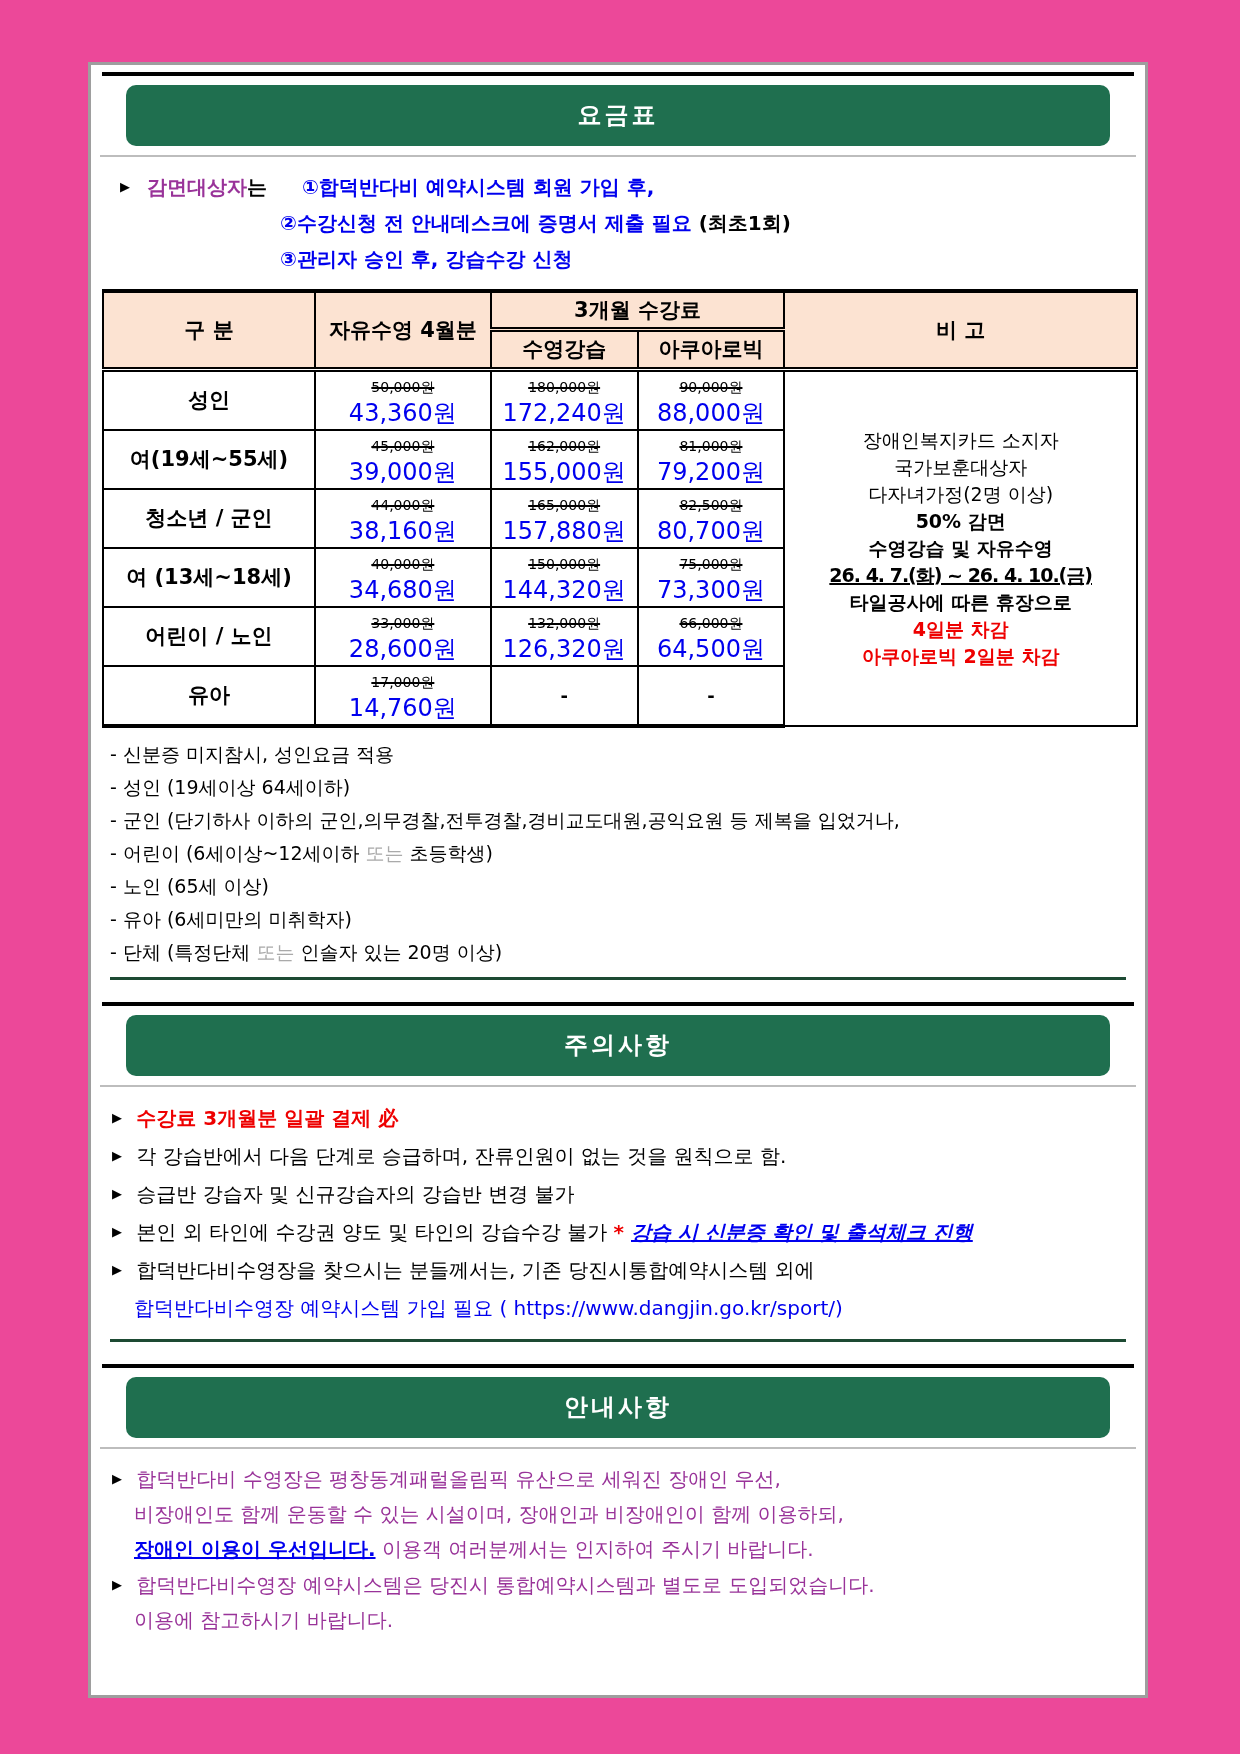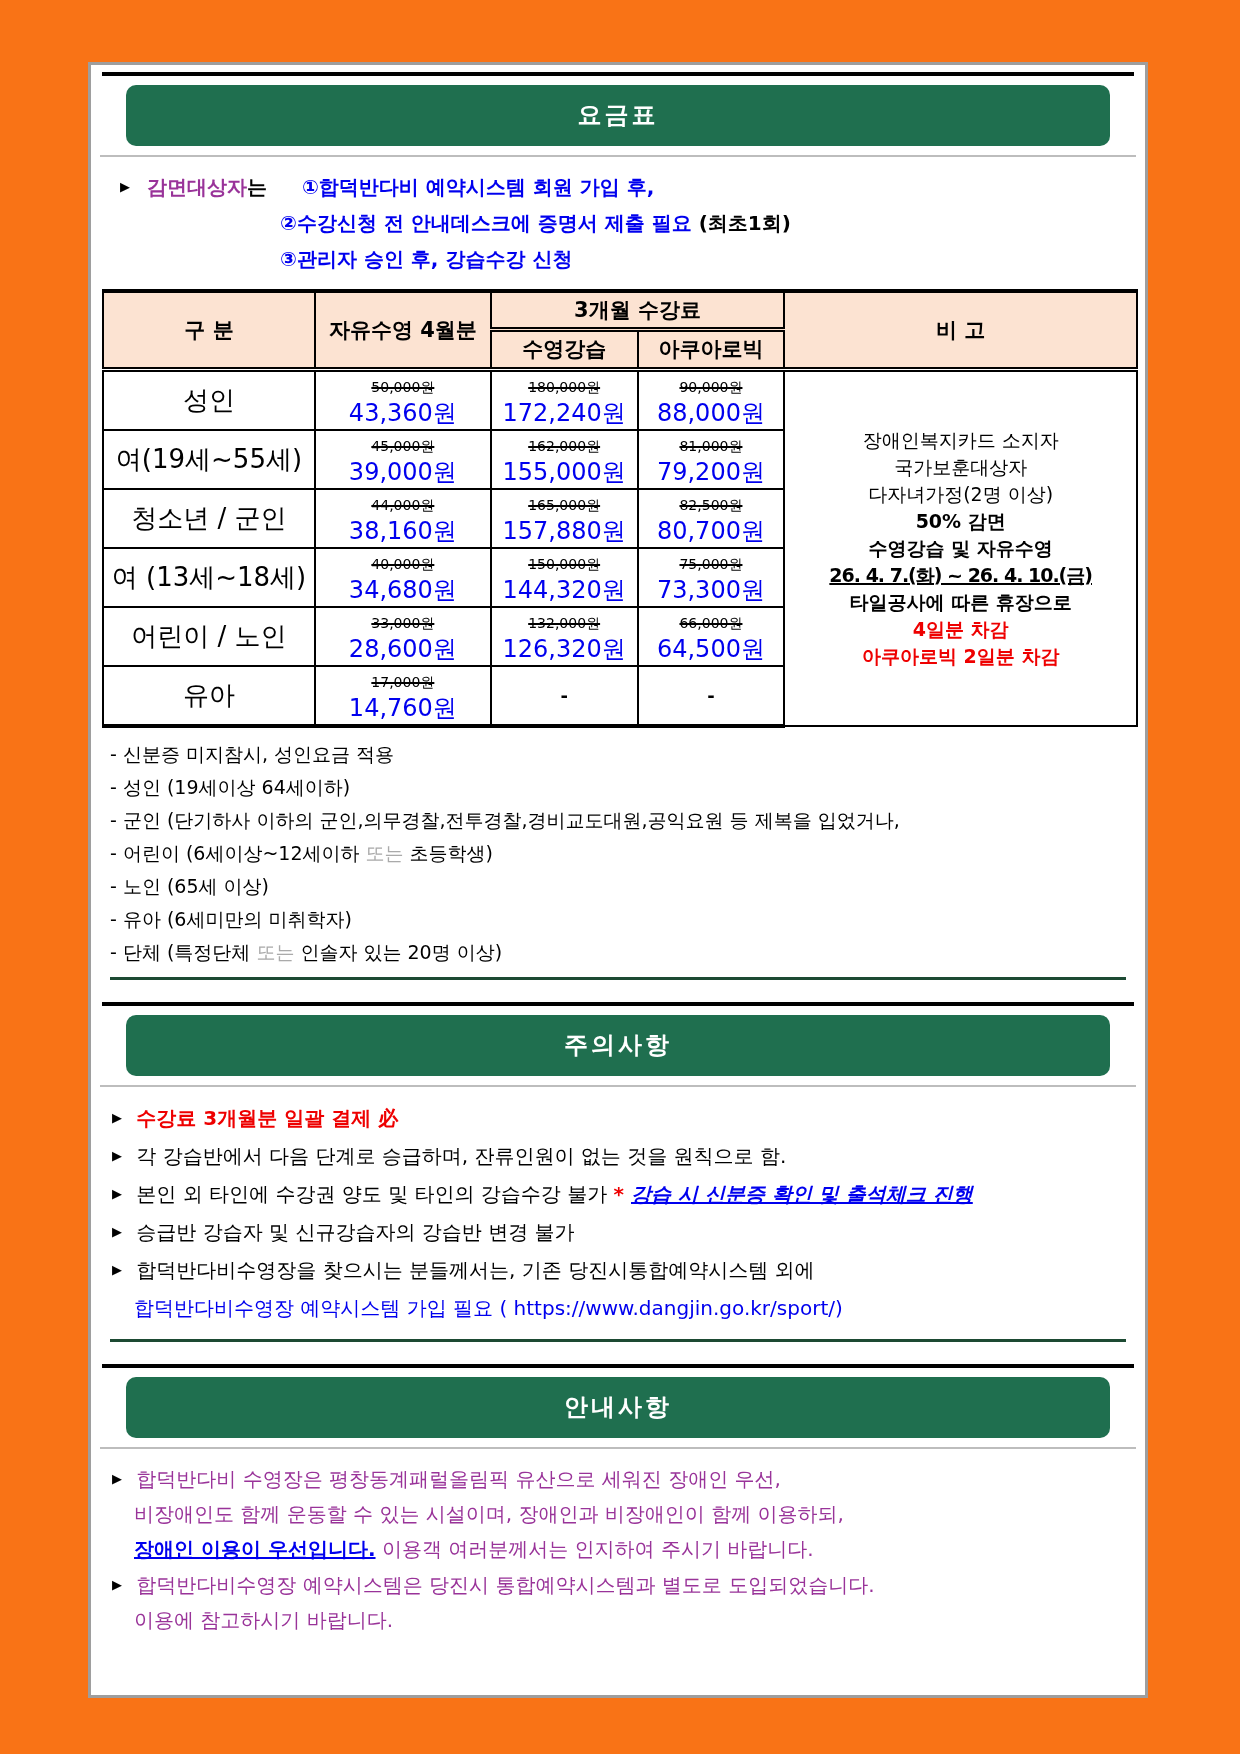--- a/index.html
+++ b/index.html
@@ -1,17 +1,17 @@
 <!DOCTYPE html>
 <html><head>
 <meta charset="utf-8">
 <style>
   * { margin:0; padding:0; box-sizing:border-box; }
   body { background:#ffffff; font-family:"DejaVu Sans","Liberation Sans",sans-serif; }
-  .page { position:relative; width:1240px; height:1754px; background:#f97316; overflow:hidden; }
+  .page { position:relative; width:1240px; height:1754px; background:#ec4899; overflow:hidden; }
   .doc {
     position:absolute; left:88px; top:62px; width:1060px; height:1636px;
     border:3px solid #9e9e9e; background:#ffffff; padding:0 9px; overflow:hidden;
   }
   .hr-black { height:4px; background:#000000; margin:7px 2px 9px 2px; }
   .hr-gray  { height:2px; background:#bdbdbd; margin:9px 0 0 0; }
   .hr-green { height:3px; background:#1d4a33; margin:6px 10px 0 10px; }
   .banner {
     margin:0 26px; background:#1f6f4f; border-radius:10px;
     color:#ffffff; font-weight:bold; font-size:24px; letter-spacing:3px;
@@ -25,21 +25,21 @@
   .intro .blue { color:#0000ee; }
   .intro .cont { padding-left:160px; }
   
   table.fee { width:1036px; margin:8px 2px 0 2px; border-collapse:collapse; table-layout:fixed; }
   table.fee th, table.fee td { border:2px solid #000; text-align:center; vertical-align:middle; }
   table.fee thead th { background:#fce3d2; font-size:21px; font-weight:bold; }
   table.fee .th-top { border-top:4px solid #000; }
   table.fee .dbl-under { border-bottom:5px double #000; }
   table.fee tr.first-body td { border-top:5px double #000; }
   table.fee tr.last-body td { border-bottom:4px solid #000; }
-  .c-label { font-size:26px; }
+  .c-label { font-size:21px;font-weight:bold; }
   .price-old { display:block; font-size:14px; color:#000; text-decoration:line-through; text-decoration-thickness:2px; line-height:26px; }
   .price-new { display:block; font-size:24px; color:#0000ee; line-height:27px; }
   .dashcell { font-size:18px; font-weight:bold; }
   td.rowcell { height:56px; padding:2px 0; }
   td.remark { padding:4px 2px; font-size:19px; line-height:27px; }
   .rm-n { display:block; color:#000; }
   .rm-b { display:block; color:#000; font-weight:bold; }
   .rm-date { display:block; color:#000; font-weight:bold; text-decoration:underline; text-decoration-thickness:2px; letter-spacing:-1px; }
   .rm-red { display:block; color:#ee0000; font-weight:bold; text-decoration-thickness:2px; }
   
@@ -221,26 +221,26 @@
       <div>
         <span class="marker">▶</span>
         <span class="red-b">수강료 3개월분 일괄 결제 必</span>
       </div>
       <div>
         <span class="marker">▶</span>
         <span class="blk">각 강습반에서 다음 단계로 승급하며, 잔류인원이 없는 것을 원칙으로 함.</span>
       </div>
       <div>
         <span class="marker">▶</span>
+        <span class="blk">승급반 강습자 및 신규강습자의 강습반 변경 불가</span>
+      </div>
+      <div>
+        <span class="marker">▶</span>
         <span class="blk">본인 외 타인에 수강권 양도 및 타인의 강습수강 불가   </span>
         <span class="star">* </span><span class="blue-note">강습 시 신분증 확인 및 출석체크 진행</span>
-      </div>
-      <div>
-        <span class="marker">▶</span>
-        <span class="blk">승급반 강습자 및 신규강습자의 강습반 변경 불가</span>
       </div>
       <div>
         <span class="marker">▶</span>
         <span class="blk">합덕반다비수영장을 찾으시는 분들께서는, 기존 당진시통합예약시스템 외에</span>
       </div>
       <div class="cont2">
         <span class="blue-line">합덕반다비수영장 예약시스템 가입 필요 ( https://www.dangjin.go.kr/sport/)</span>
       </div>
     </div>
 

